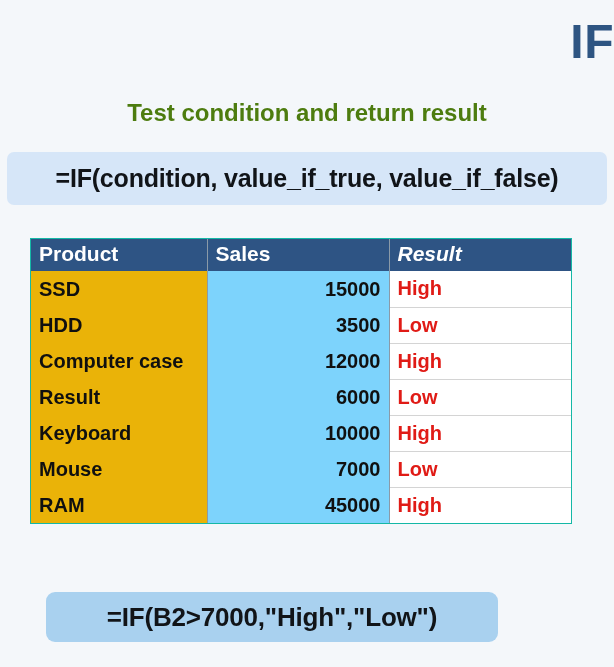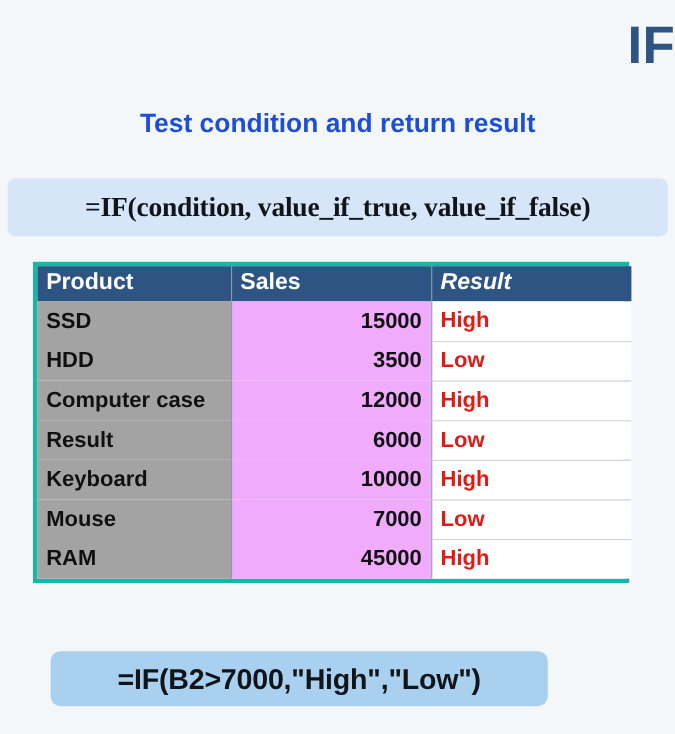--- a/index.html
+++ b/index.html
@@ -31,54 +31,53 @@
   }
 
   .subtitle {
     position: absolute;
     top: 99px;
     left: 0;
     width: 614px;
     text-align: center;
     font-size: 24px;
     font-weight: bold;
-    color: #1d4ed8;
+    color: #4d7c0f;
     line-height: 1.2;
   }
 
   
   .syntax-pill {
     position: absolute;
-    top: 162px;
+    top: 152px;
     left: 7px;
     width: 600px;
     height: 53px;
     box-sizing: border-box;
     background: #d6e6f8;
     border-radius: 7px;
     display: flex;
     align-items: center;
     justify-content: center;
-    font-family: Liberation Serif, serif;
   }
   .syntax-pill .formula-text {
     font-size: 25px;
     font-weight: bold;
     color: #111418;
     white-space: nowrap;
     letter-spacing: -0.2px;
   }
 
   
   .table-wrap {
     position: absolute;
     top: 238px;
     left: 30px;
     width: 542px;
-    border: 4px solid #14b8a6;
+    border: 1px solid #14b8a6;
     box-sizing: border-box;
   }
   table.xl {
     border-collapse: collapse;
     width: 100%;
     table-layout: fixed;
   }
   table.xl col.c-product { width: 176px; }
   table.xl col.c-sales   { width: 182px; }
   table.xl col.c-result  { width: 182px; }
@@ -103,27 +102,27 @@
 
   table.xl tbody td {
     font-size: 20px;
     font-weight: bold;
     height: 36px;
     box-sizing: border-box;
     vertical-align: middle;
     padding: 0 8px;
   }
   td.cell-product {
-    background: #a3a3a3;
+    background: #eab308;
     color: #101010;
     text-align: left;
     border-right: 1px solid #8a9aa8;
   }
   td.cell-sales {
-    background: #f0abfc;
+    background: #7dd3fc;
     color: #101010;
     text-align: right;
     padding-right: 2px;
     border-right: 1px solid #8a9aa8;
   }
   td.cell-result {
     background: #ffffff;
     color: #e01b16;
     text-align: left;
     padding-left: 5px;

